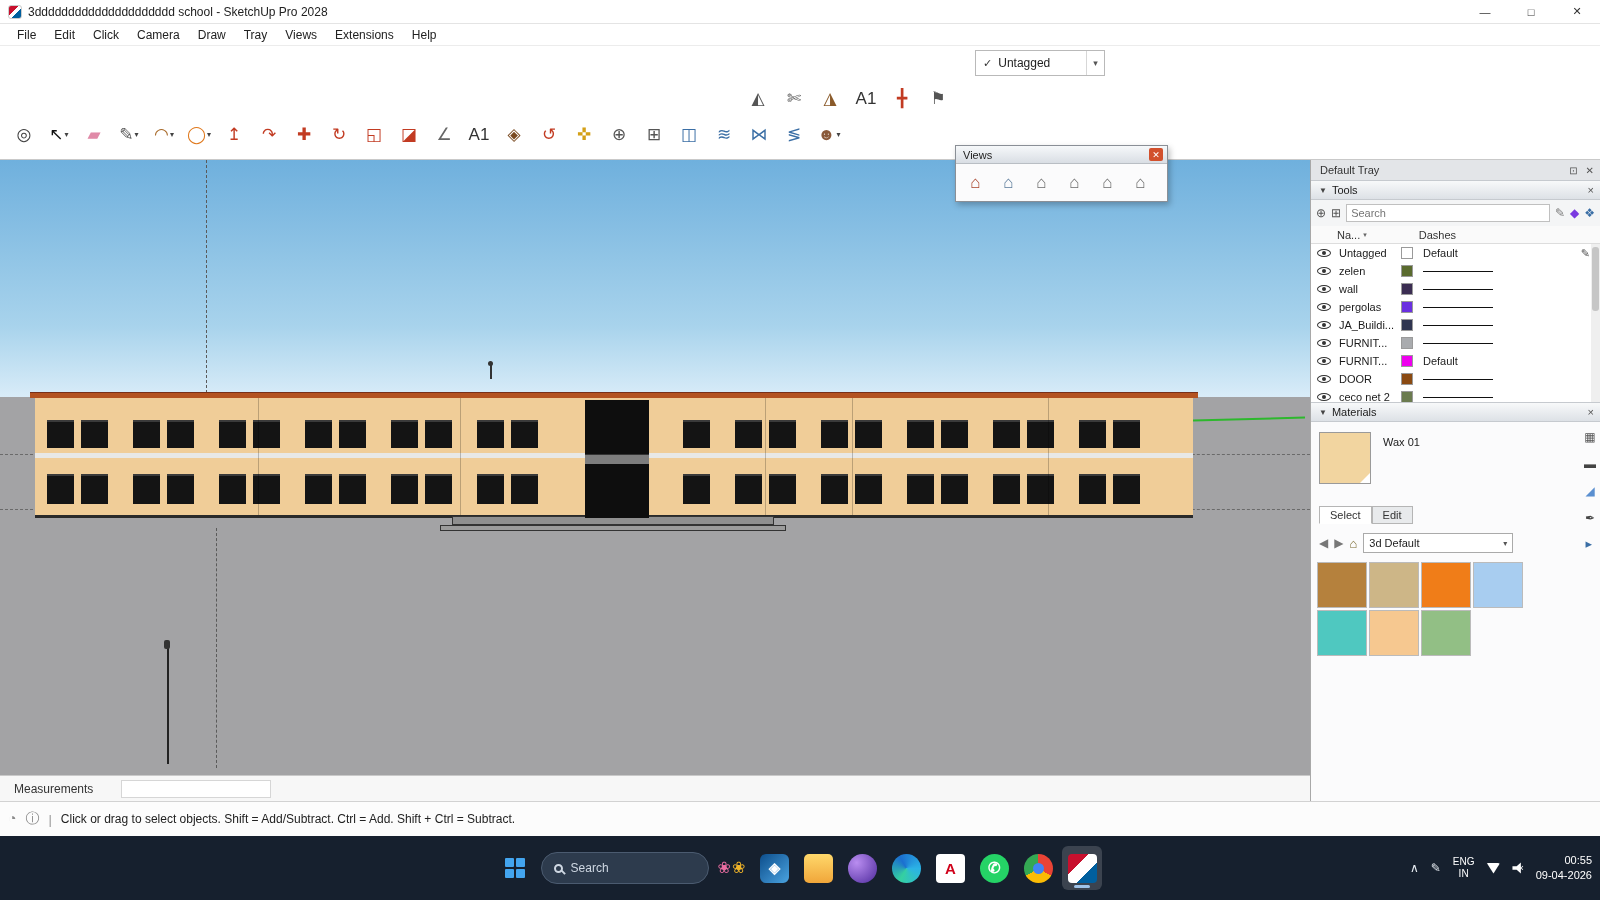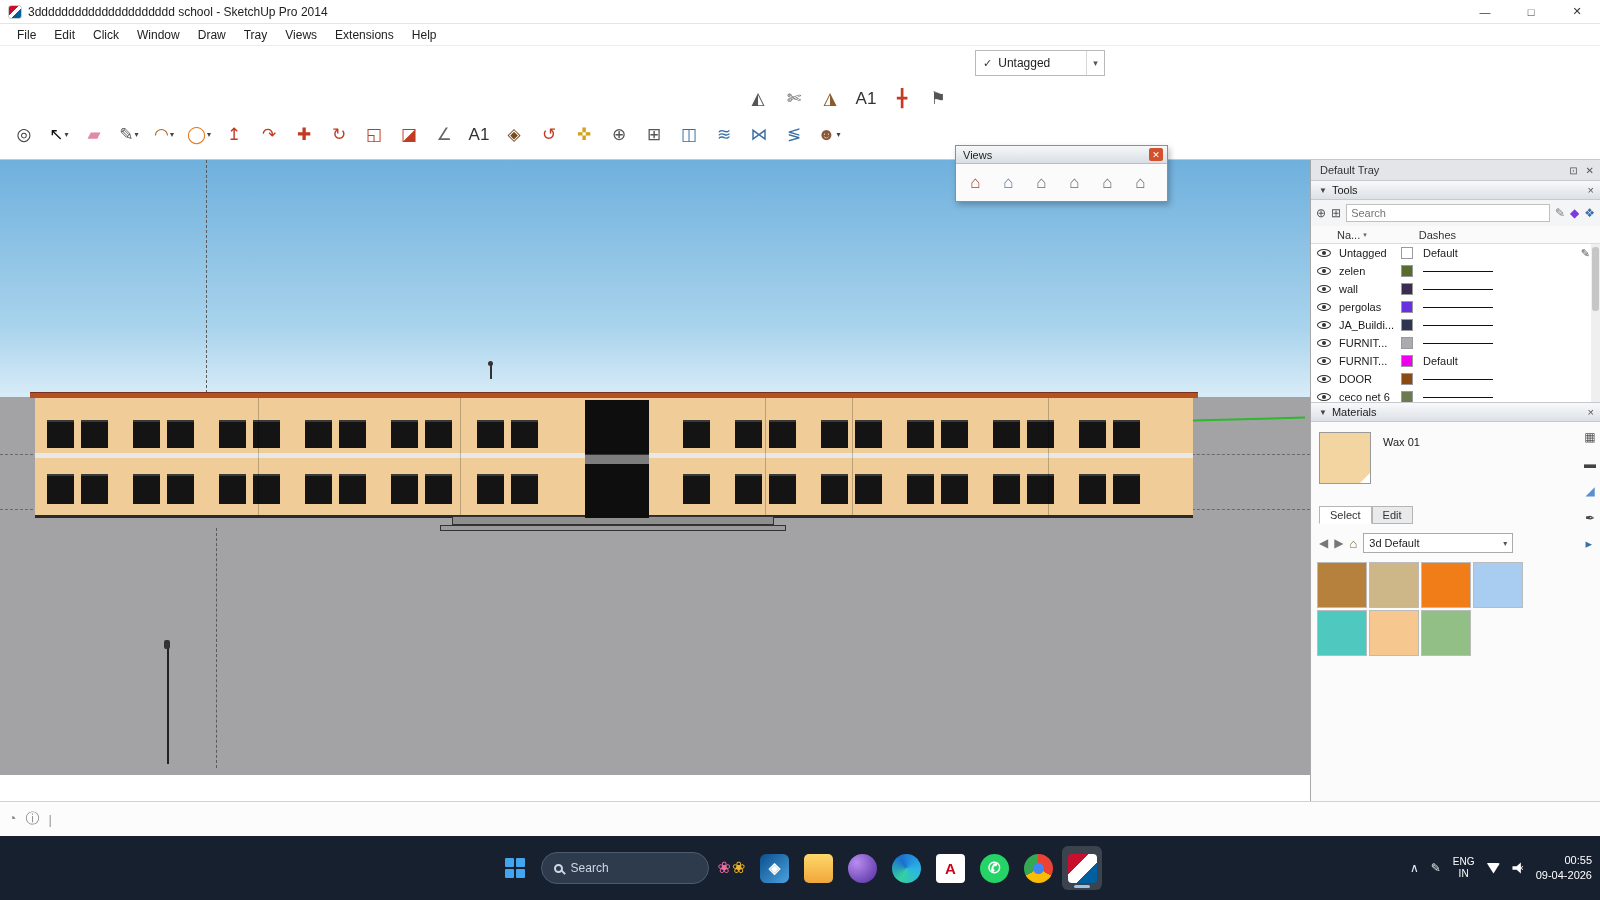--- a/index.html
+++ b/index.html
@@ -155,34 +155,34 @@
   .mute-x { font-size:9px; margin-left:-8px; color:#fff; }
   .clockblk { text-align:right; font-size:11px; line-height:1.35; color:#fff; }
 </style>
 </head>
 <body>
 
 <div class="screen">
 
   <div class="titlebar">
     <span class="app-logo"></span>
-    <span class="title">3ddddddddddddddddddddd school - SketchUp Pro 2014</span>
+    <span class="title">3ddddddddddddddddddddd school - SketchUp Pro 2028</span>
     <div class="win-controls">
       <span>—</span>
       <span>□</span>
       <span>✕</span>
     </div>
   </div>
 
   <div class="menubar">
 
   <span class="menu-item">File</span>
       <span class="menu-item">Edit</span>
       <span class="menu-item">Click</span>
-      <span class="menu-item">Window</span>
+      <span class="menu-item">Camera</span>
       <span class="menu-item">Draw</span>
       <span class="menu-item">Tray</span>
       <span class="menu-item">Views</span>
       <span class="menu-item">Extensions</span>
       <span class="menu-item">Help</span>
     </div>
 
   <div class="toolzone">
     <div class="toolbar-upper">
 
@@ -406,20 +406,24 @@
         <div class="entrance">
           <div class="canopy"></div>
         </div>
         <div class="steps s1" style="background: rgb(143, 143, 143);"></div>
         <div class="steps s2"></div>
         <div class="greenline" style="background: rgb(45, 184, 45);"></div>
         <div class="pole"></div>
         <div class="pole-top"></div>
         <div class="marker"></div>
       </div>
+      <div class="measure-row">
+        <span>Measurements</span>
+        <span class="measure-input"></span>
+      </div>
     </div>
 
     <div class="tray">
       <div class="tray-header">
         <span>Default Tray</span>
         <span class="hicons">
           <span>⊡</span>
           <span>✕</span>
         </span>
       </div>
@@ -536,21 +540,21 @@
             <span class="tag-swatch" style="background: rgb(138, 74, 18);"></span>
             <span class="dash-slot">
               <span class="tag-dash-line" style="opacity: 1;"></span>
               <span class="tag-dash-text"></span>
             </span>
             <span class="tag-pencil" style="opacity: 0;">✎</span>
           </div>
 
           <div class="tag-row">
             <span class="eye"></span>
-            <span class="tag-name">ceco net 6</span>
+            <span class="tag-name">ceco net 2</span>
             <span class="tag-swatch" style="background: rgb(107, 123, 79);"></span>
             <span class="dash-slot">
               <span class="tag-dash-line" style="opacity: 1;"></span>
               <span class="tag-dash-text"></span>
             </span>
             <span class="tag-pencil" style="opacity: 0;">✎</span>
           </div>
         </div>
 
       <div class="sec-header">
@@ -596,20 +600,21 @@
     </div>
   </div>
 
   <div class="statusbar">
     <span style="display:flex;gap:9px;">
 
     <span class="status-ic">◔</span>
         <span class="status-ic">ⓘ</span>
       </span>
     <span class="status-div">|</span>
+    <span class="status-hint">Click or drag to select objects. Shift = Add/Subtract. Ctrl = Add. Shift + Ctrl = Subtract.</span>
   </div>
 
   <div class="taskbar">
     <span class="win-start">
       <span class="grid4">
           <i></i>
           <i></i>
           <i></i>
           <i></i>
         </span>

